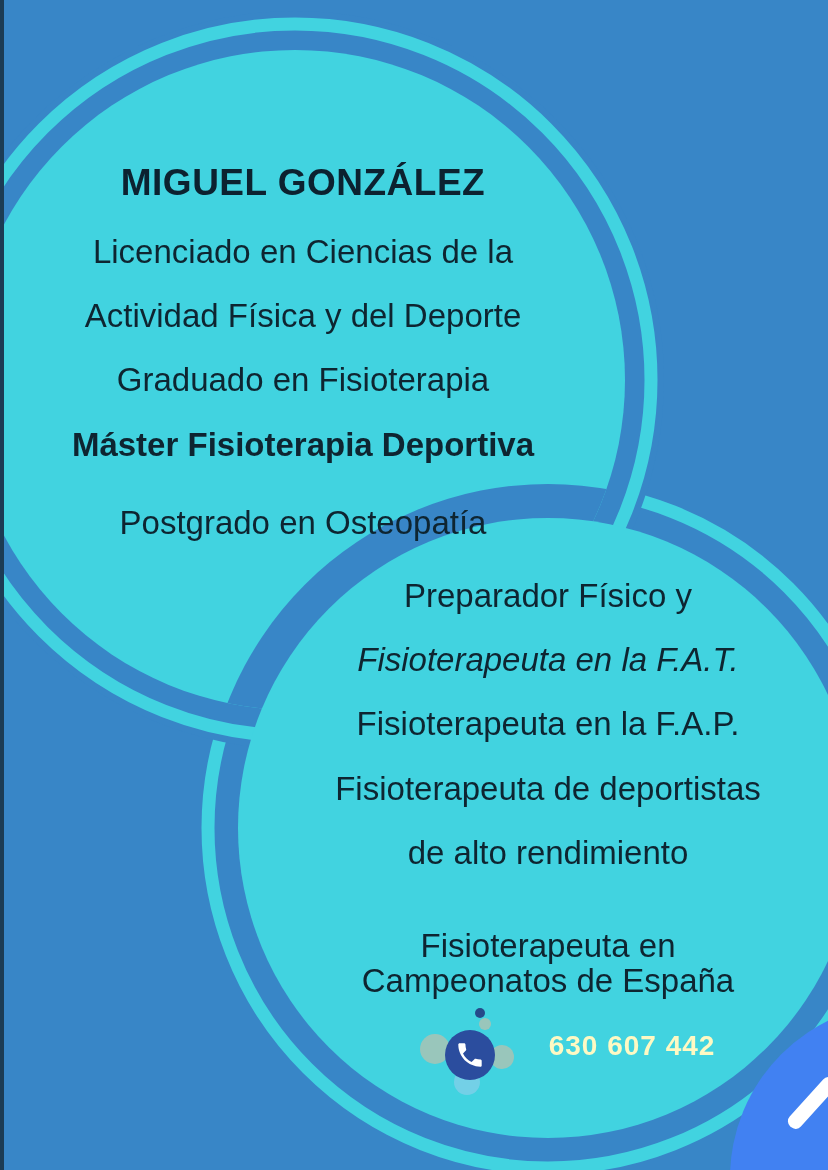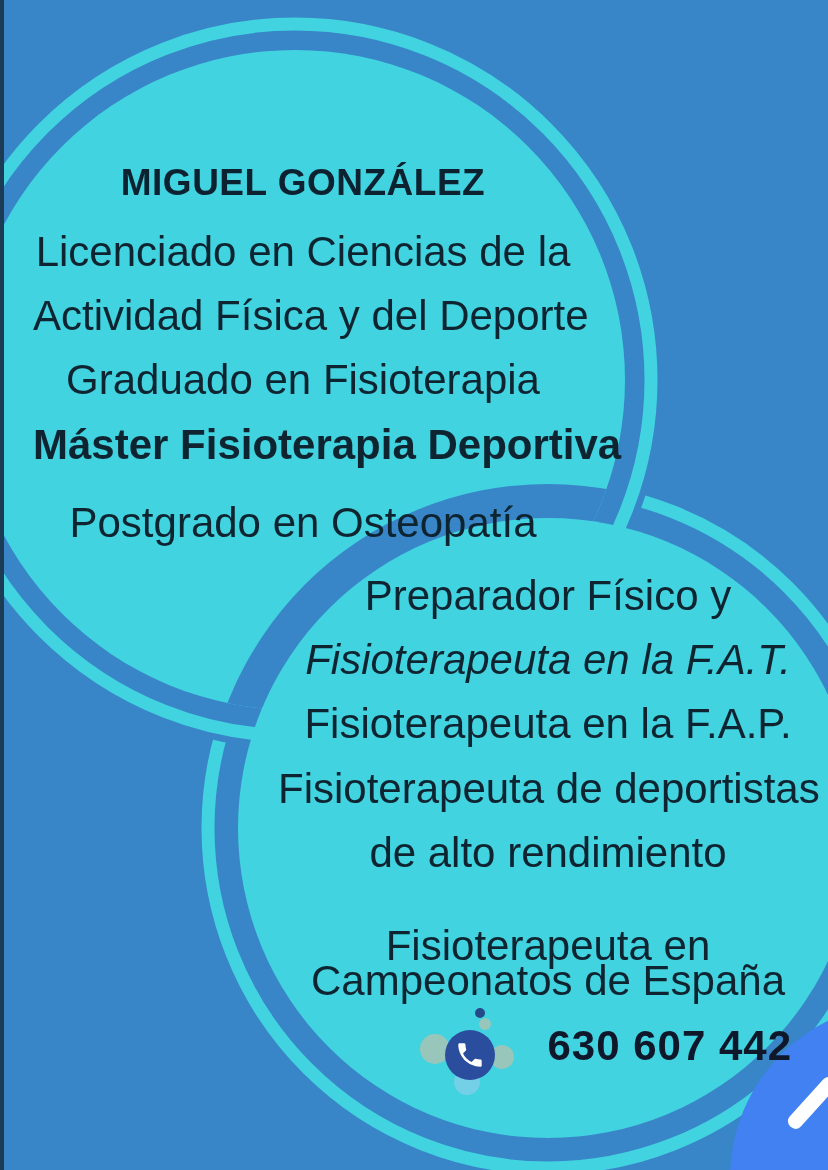--- a/index.html
+++ b/index.html
@@ -10,41 +10,41 @@
     font-family:"Liberation Sans", sans-serif;
     background:#3886c7;
   }
   .canvas svg.bg{position:absolute;left:0;top:0;}
   .tline{
     position:absolute;
     width:540px;
     height:64px;
     line-height:64px;
     text-align:center;
-    font-size:42px;
+    font-size:33px;
     color:#0e2531;
     white-space:nowrap;
   }
   .title{
     font-size:37px;
     font-weight:700;
     letter-spacing:0.5px;
     color:#0c2230;
     text-align:center;
   }
   .phone-number{
     position:absolute;
     left:472px;top:1014px;
     width:320px;height:64px;
     line-height:64px;
-    text-align:right;
-    font-size:42px;
+    text-align:center;
+    font-size:28px;
     font-weight:700;
     letter-spacing:1px;
-    color:#0f172a;
+    color:#fef9c3;
     white-space:nowrap;
   }
 </style>
 </head>
 <body>
 
 <div class="canvas">
 
   <svg class="bg" width="828" height="1170" viewBox="0 0 828 1170">
     <defs>

